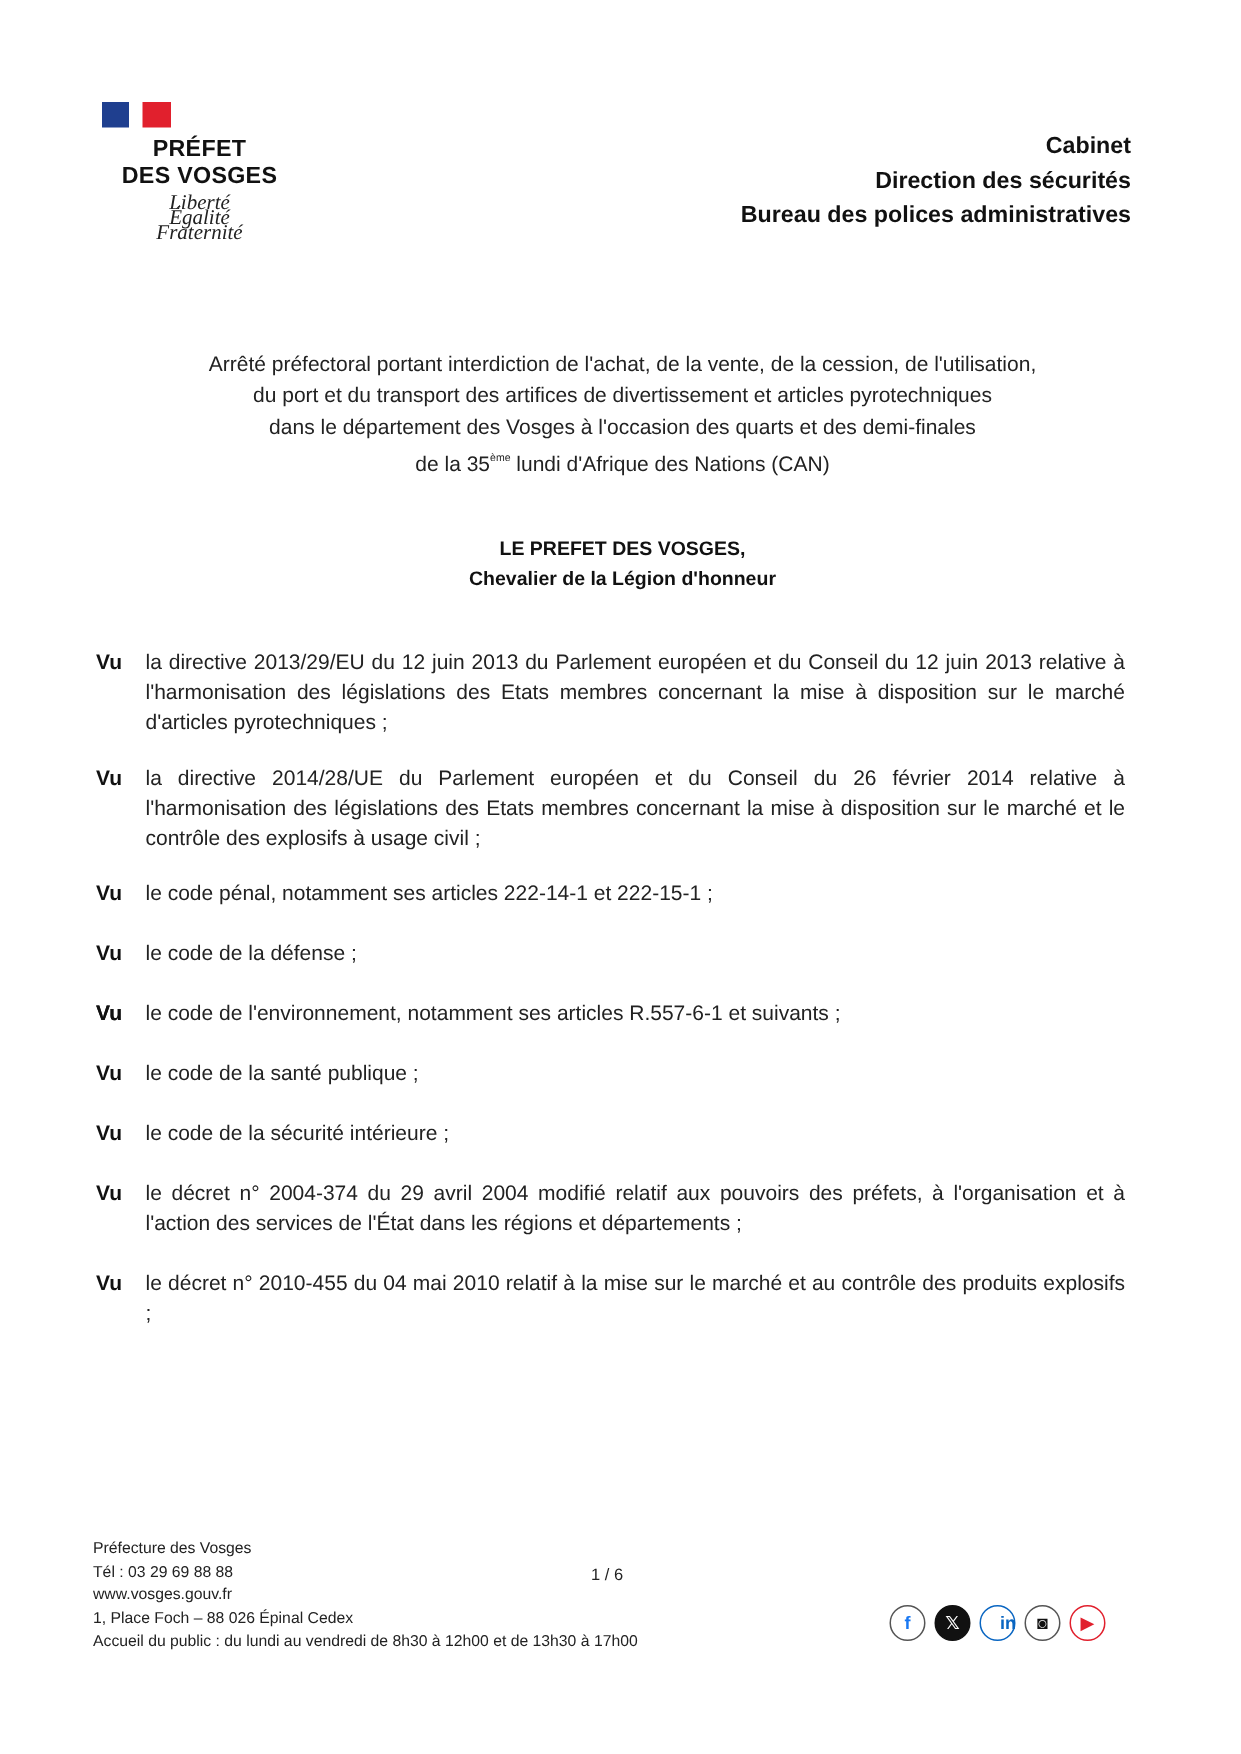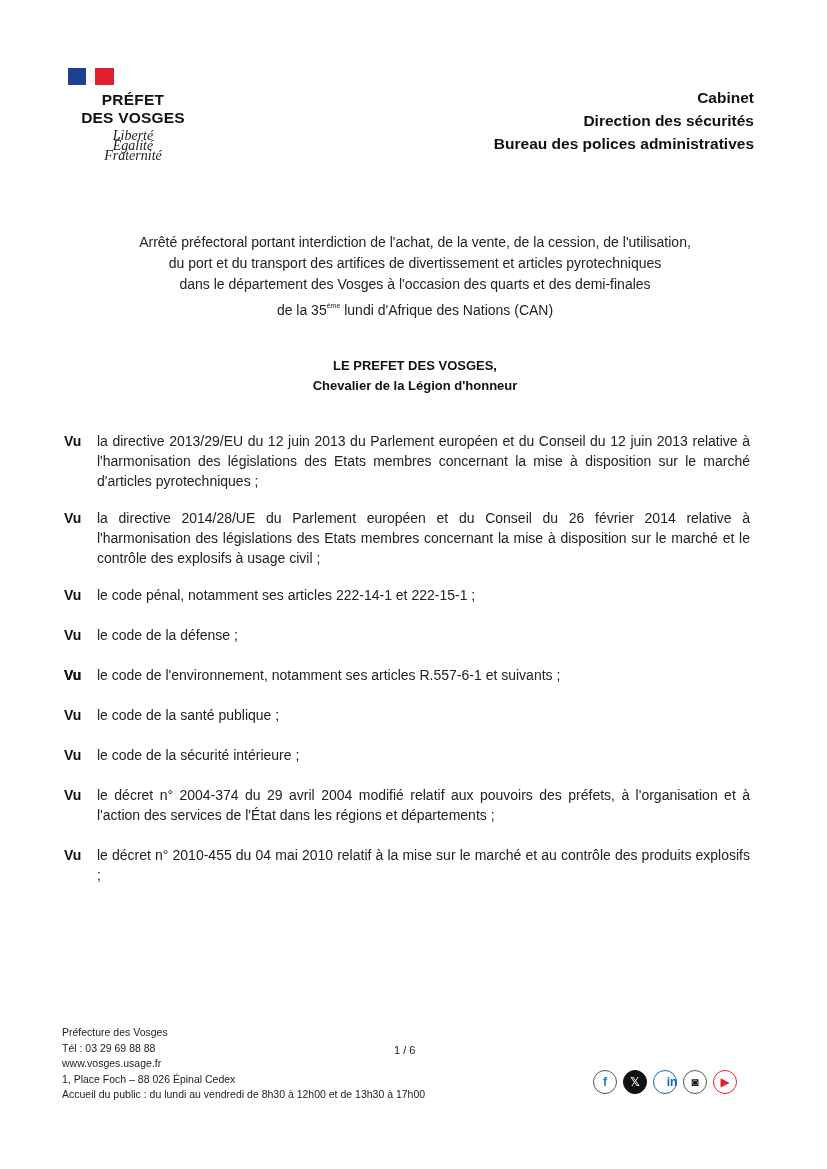--- a/index.html
+++ b/index.html
@@ -78,21 +78,21 @@
   <div class="vu" style="margin-bottom:20px"><span class="kw">Vu</span><span>le code de la sécurité intérieure ;</span></div>
   <div class="vu" style="margin-bottom:20px"><span class="kw">Vu</span><span>le décret n° 2004-374 du 29 avril 2004 modifié relatif aux pouvoirs des préfets, à l'organisation et à l'action des services de l'État dans les régions et départements ;</span></div>
   <div class="vu"><span class="kw">Vu</span><span>le décret n° 2010-455 du 04 mai 2010 relatif à la mise sur le marché et au contrôle des produits explosifs ;</span></div>
 </div>
 
 <div class="pagenum">1 / 6</div>
 
 <div class="footer">
   <div>Préfecture des Vosges</div>
   <div>Tél : 03 29 69 88 88</div>
-  <div>www.vosges.usage.fr</div>
+  <div>www.vosges.gouv.fr</div>
   <div>1, Place Foch – 88 026 Épinal Cedex</div>
   <div>Accueil du public : du lundi au vendredi de 8h30 à 12h00 et de 13h30 à 17h00</div>
 </div>
 
 <div class="socials">
   <div class="soc fb">f</div>
   <div class="soc x">𝕏</div>
   <div class="soc li">in</div>
   <div class="soc ig">◙</div>
   <div class="soc yt">▶</div>

